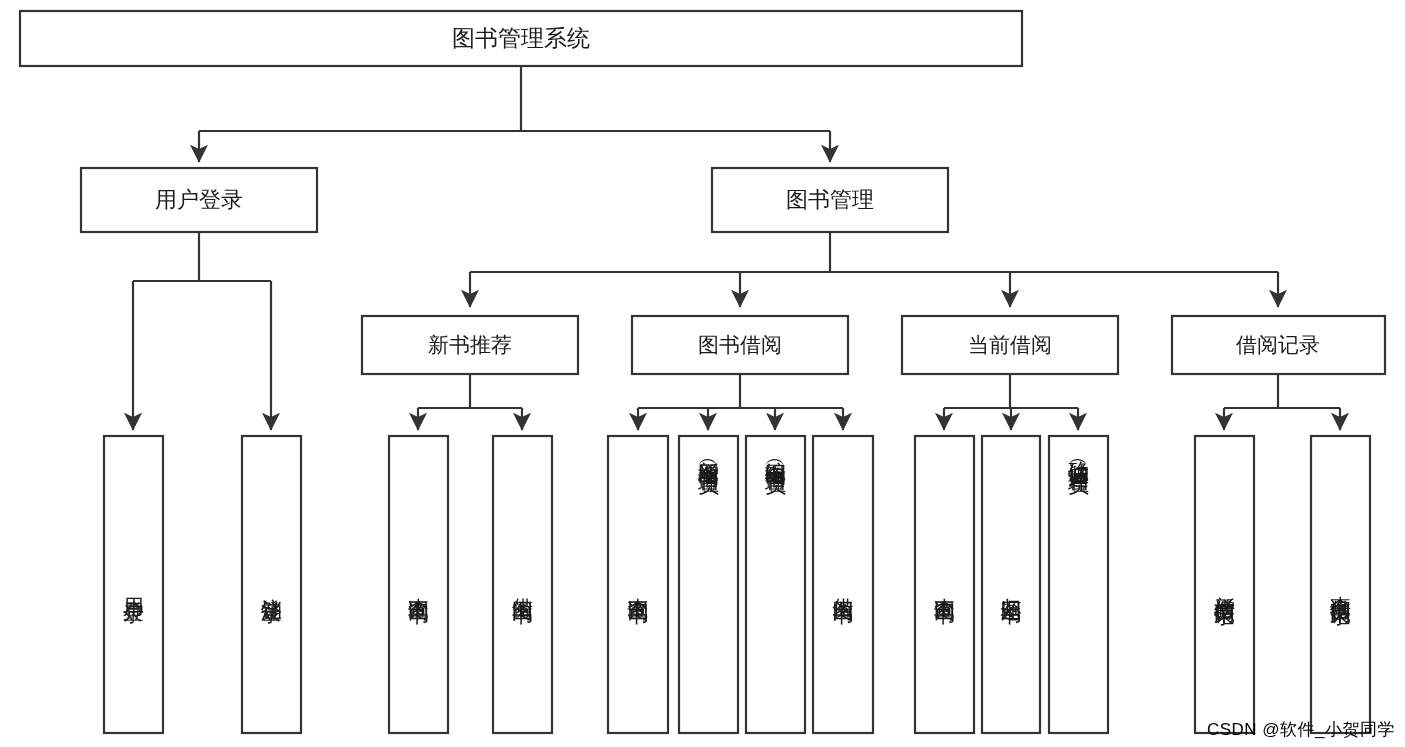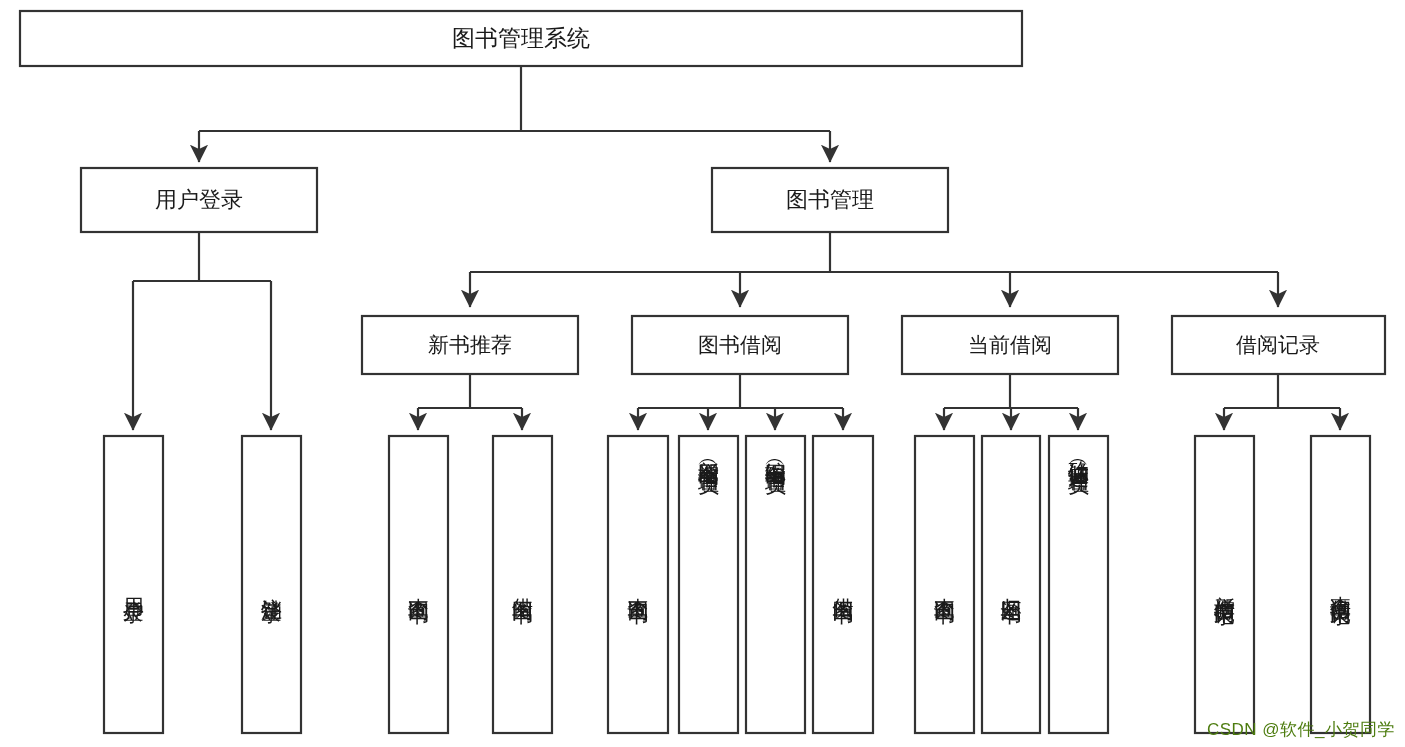--- a/index.html
+++ b/index.html
@@ -40,21 +40,21 @@
     white-space:nowrap;
     display:flex;
     align-items:center;
     justify-content:center;
   }
   .watermark{
     position:absolute;
     right:10px;bottom:6px;
     font-family:"Liberation Sans","DejaVu Sans",sans-serif;
     font-size:17px;
-    color:#4d7c0f;
+    color:#000000;
     letter-spacing:0.5px;
     white-space:nowrap;
   }
 </style>
 </head>
 <body>
 
 <div id="stage">
 
   <svg class="diagram" viewBox="0 0 1405 747">

